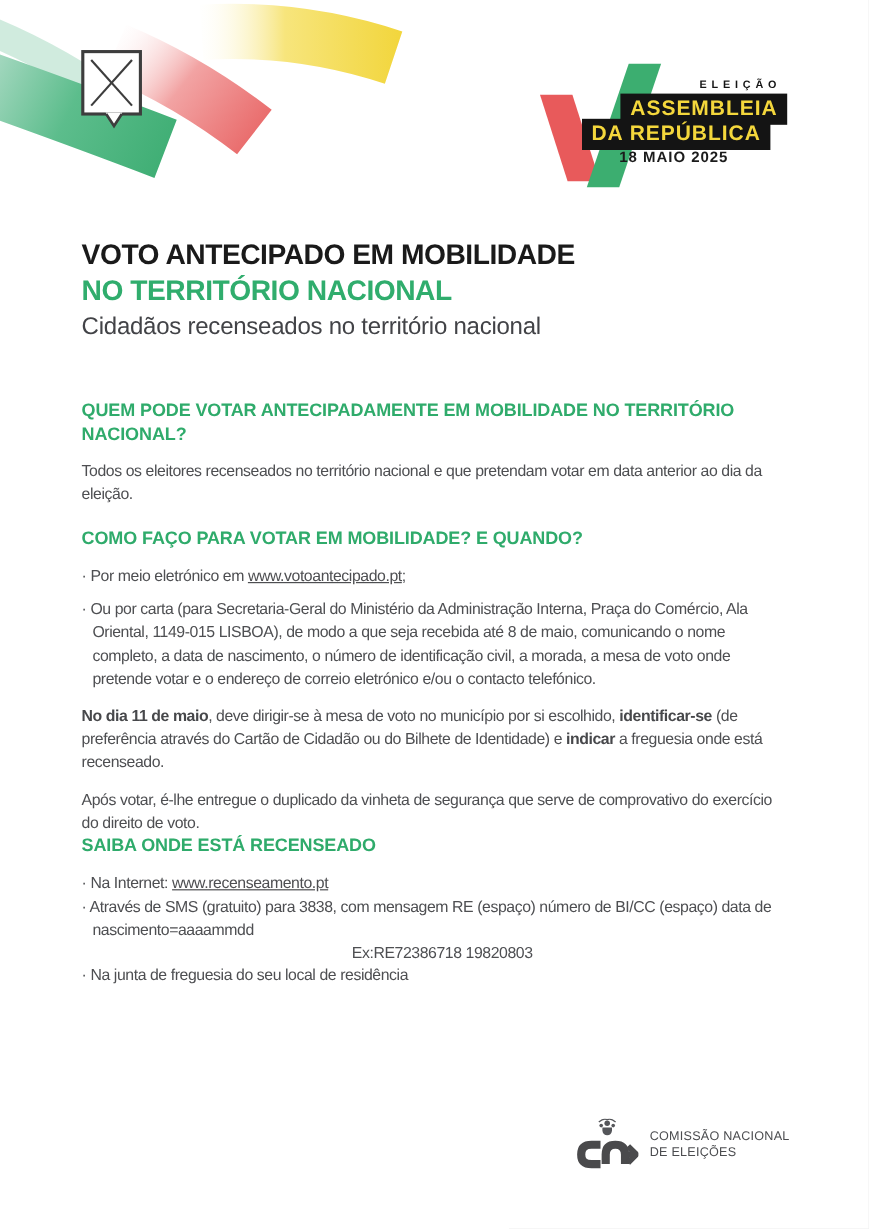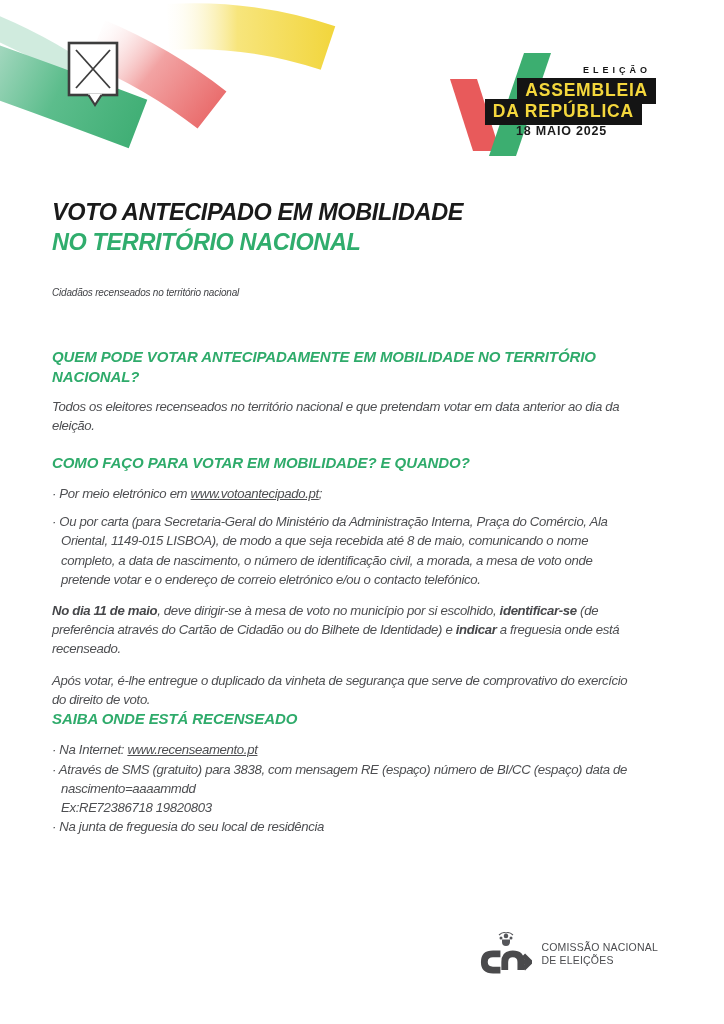--- a/index.html
+++ b/index.html
@@ -35,31 +35,30 @@
   .el-box.line1 { top:25px; right:1px; }
   .el-box.line2 { top:46px; right:15px; }
   .el-date {
     position:absolute; top:71px; right:50px;
     font-size:12.5px; font-weight:800; letter-spacing:0.8px; color:#1b1b1b;
     white-space:nowrap;
   }
 
   
   .content {
-    position:absolute; left:52px; top:197px; width:592px;
+    position:absolute; left:68px; top:197px; width:592px;
     color:#4e4f52;
-    font-style:italic;
   }
   h1 {
     font-size:23.5px; line-height:30px; font-weight:800;
     letter-spacing:-0.4px; color:#1a1a1a;
   }
   h1 .t-green { color:#30ad6d; }
   .subtitle {
-    margin-top:30px; font-size:10px; font-weight:500; color:#424347;
+    margin-top:4px; font-size:20px; font-weight:500; color:#424347;
     letter-spacing:-0.2px;
   }
   h2 {
     color:#2fab6b; font-size:15px; line-height:19.5px; font-weight:800;
     letter-spacing:-0.1px;
   }
   .content p, .content .bullet, .content .bullet-cont {
     font-size:13.2px; line-height:19.2px; letter-spacing:-0.35px;
     font-weight:400; color:#4e4f52;
   }
@@ -67,21 +66,21 @@
   a.doclink { color:#4e4f52; text-decoration:underline; cursor:pointer; }
 
   .mt-sec1 { margin-top:49px; }
   .mt-body { margin-top:11px; }
   .mt-sec2 { margin-top:18px; }
   .mt-p    { margin-top:12px; }
   .mt-b1   { margin-top:11px; }
   .mt-b2   { margin-top:9px;  }
   .mt-sec3 { }
   .bullet  { padding-left:9px; text-indent:-9px; }
-  .bullet-cont { padding-left:9px; }
+  .bullet-cont { padding-left:9px;text-align:center; }
 
   
   .cne-block {
     position:absolute; right:66px; top:932px;
     display:flex; align-items:center; gap:9px;
   }
   .cne-mark { display:flex; flex-direction:column; align-items:center; width:52px; }
   .cne-text {
     font-size:10.5px; font-weight:500; color:#4b4c4f;
     letter-spacing:0.2px; line-height:13px; white-space:nowrap;

